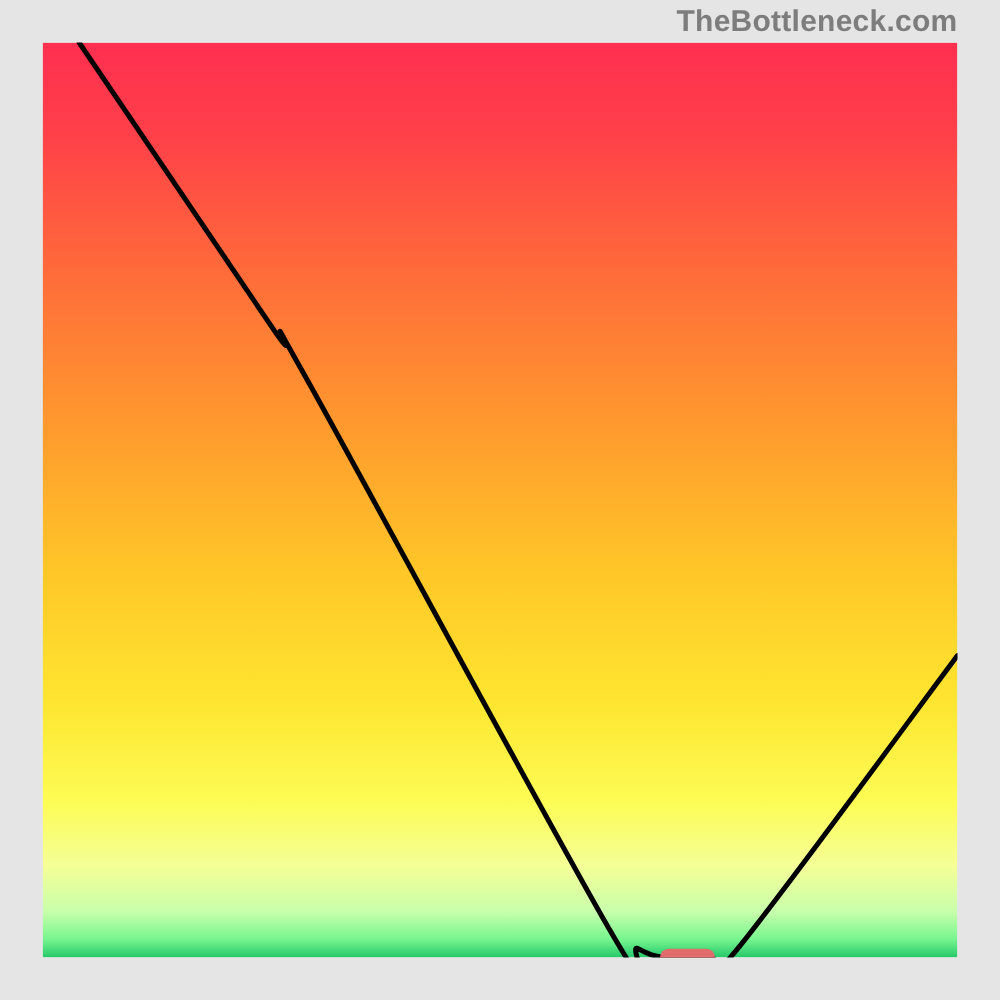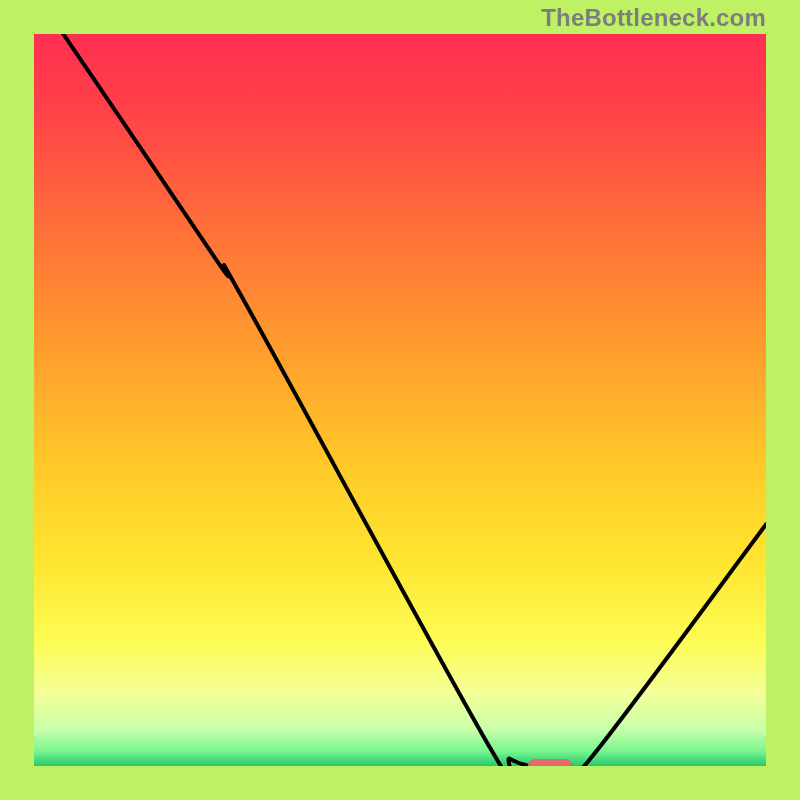--- a/index.html
+++ b/index.html
@@ -9,21 +9,21 @@
     height: 800px;
     background: #000;
     overflow: hidden;
   }
   .frame {
     position: absolute;
     left: 0;
     top: 0;
     width: 800px;
     height: 800px;
-    background: #bef264;
+    background: #e5e5e5;
   }
   .plot-area {
     position: absolute;
     left: 34px;
     top: 34px;
     width: 732px;
     height: 732px;
     overflow: hidden;
   }
   .gradient {

